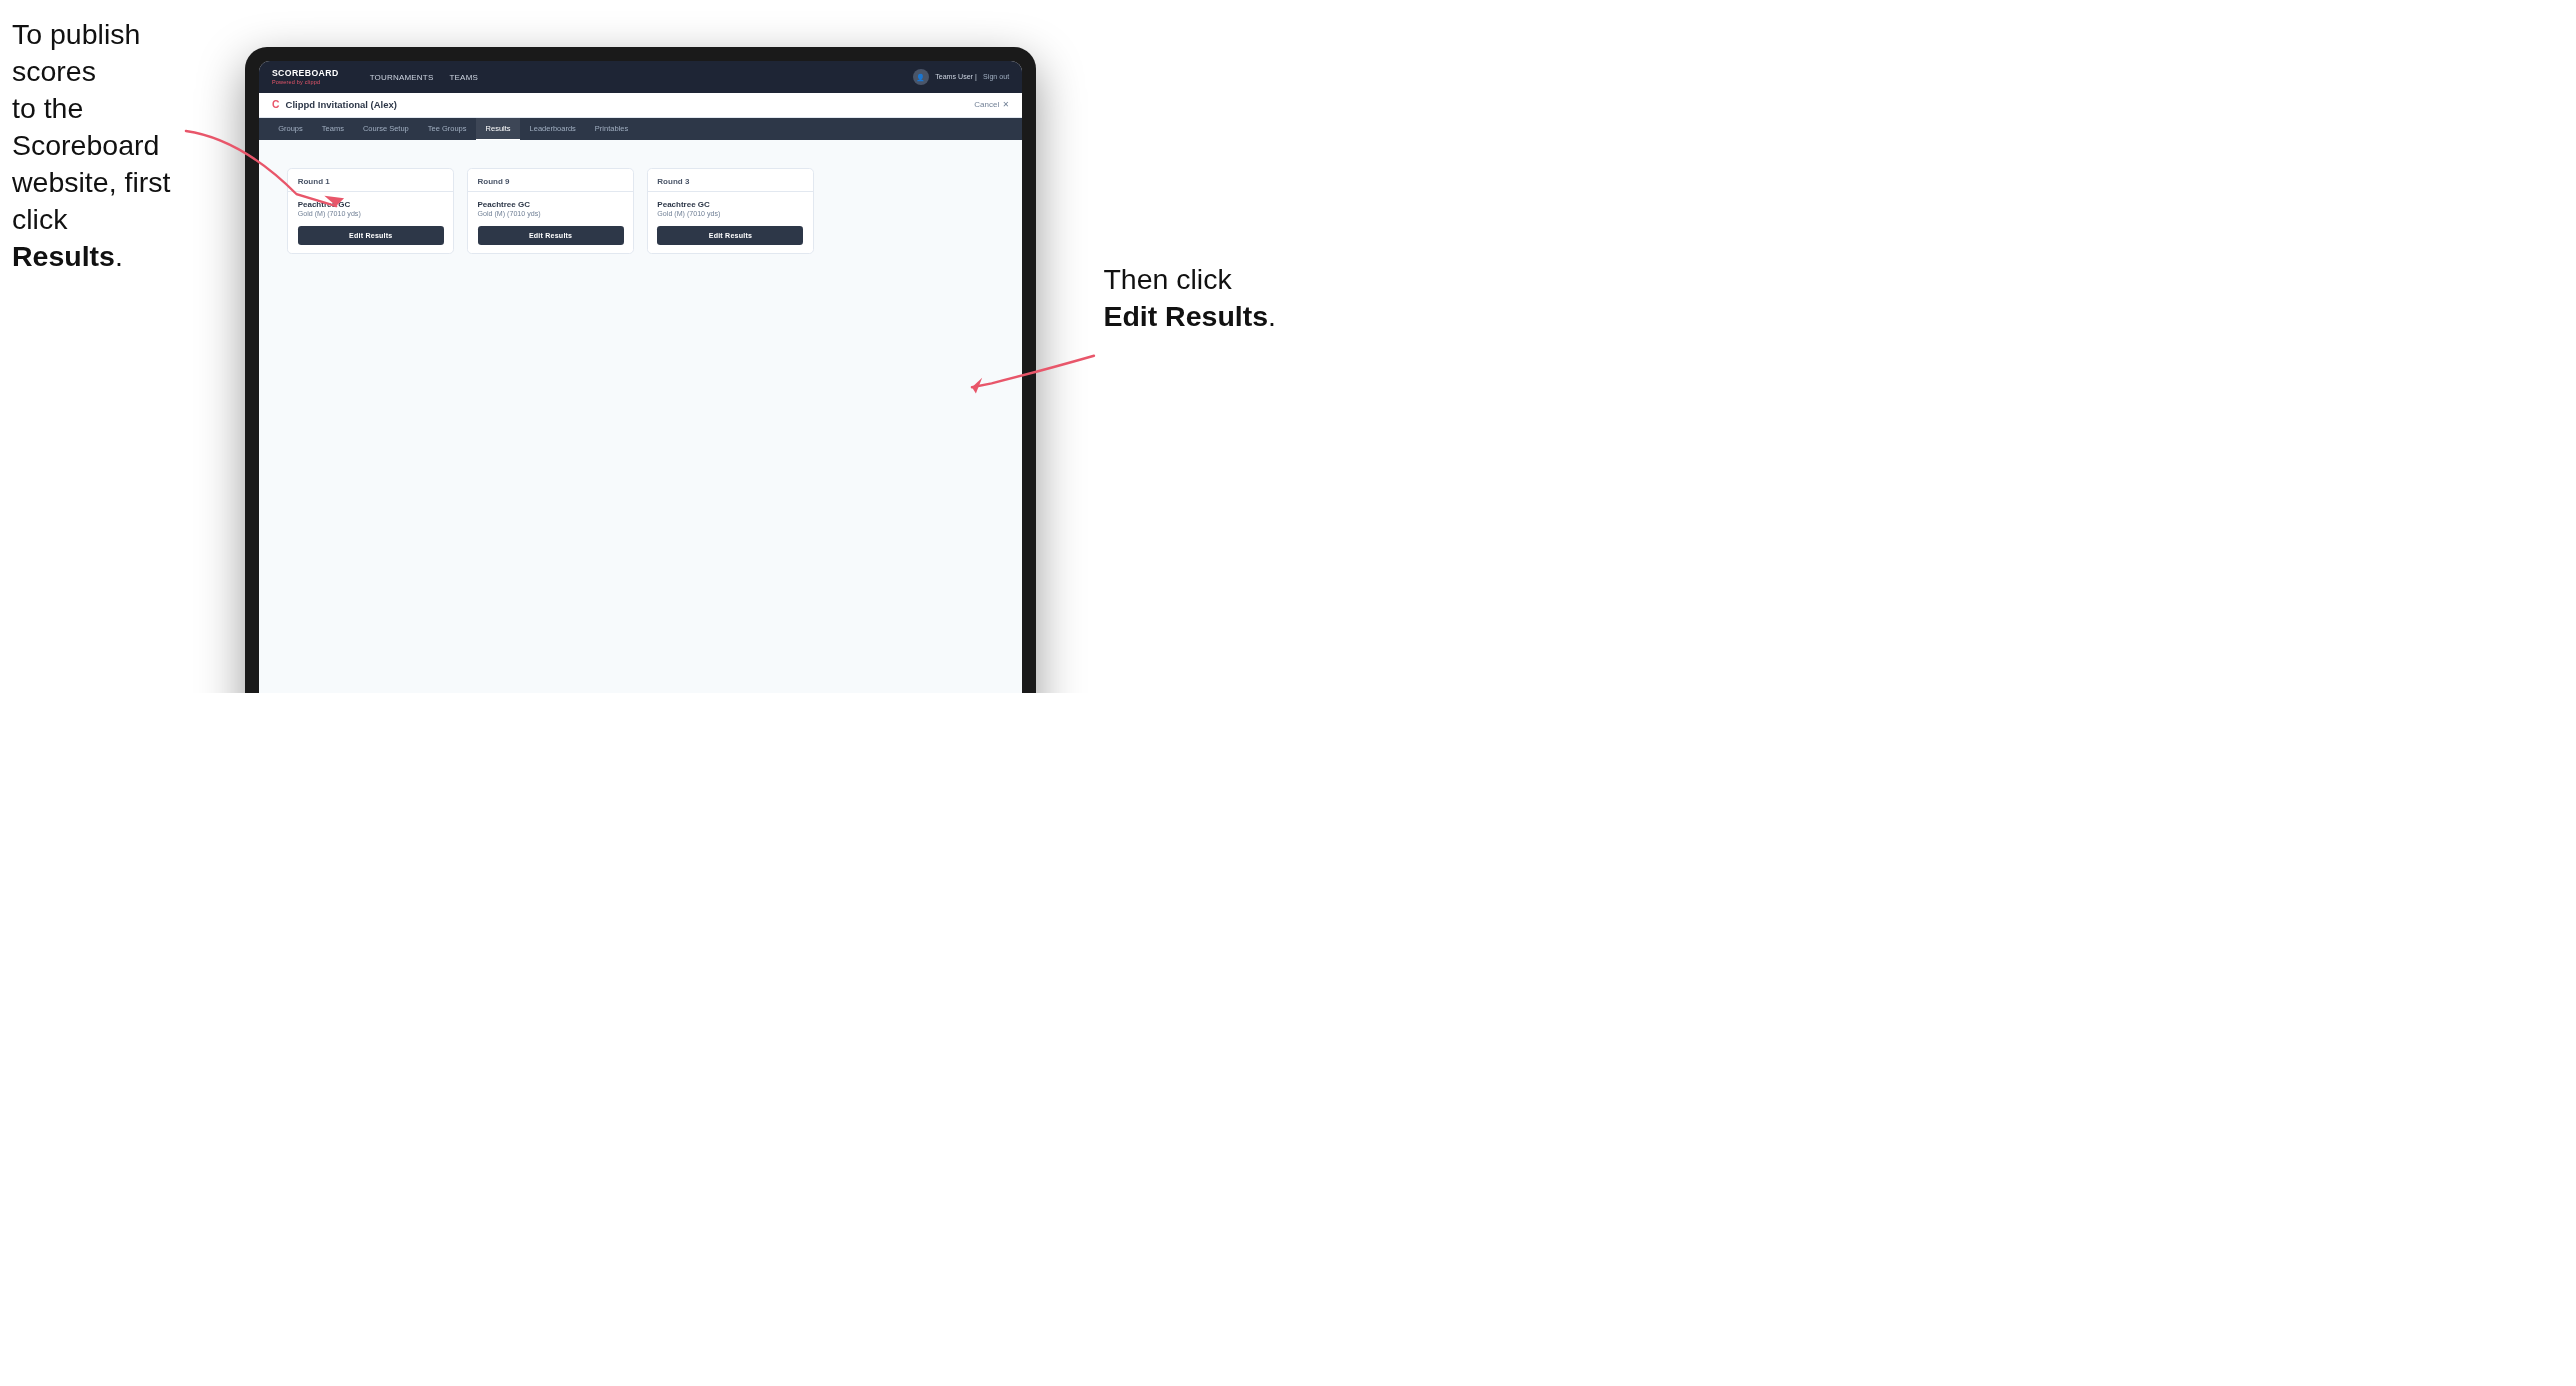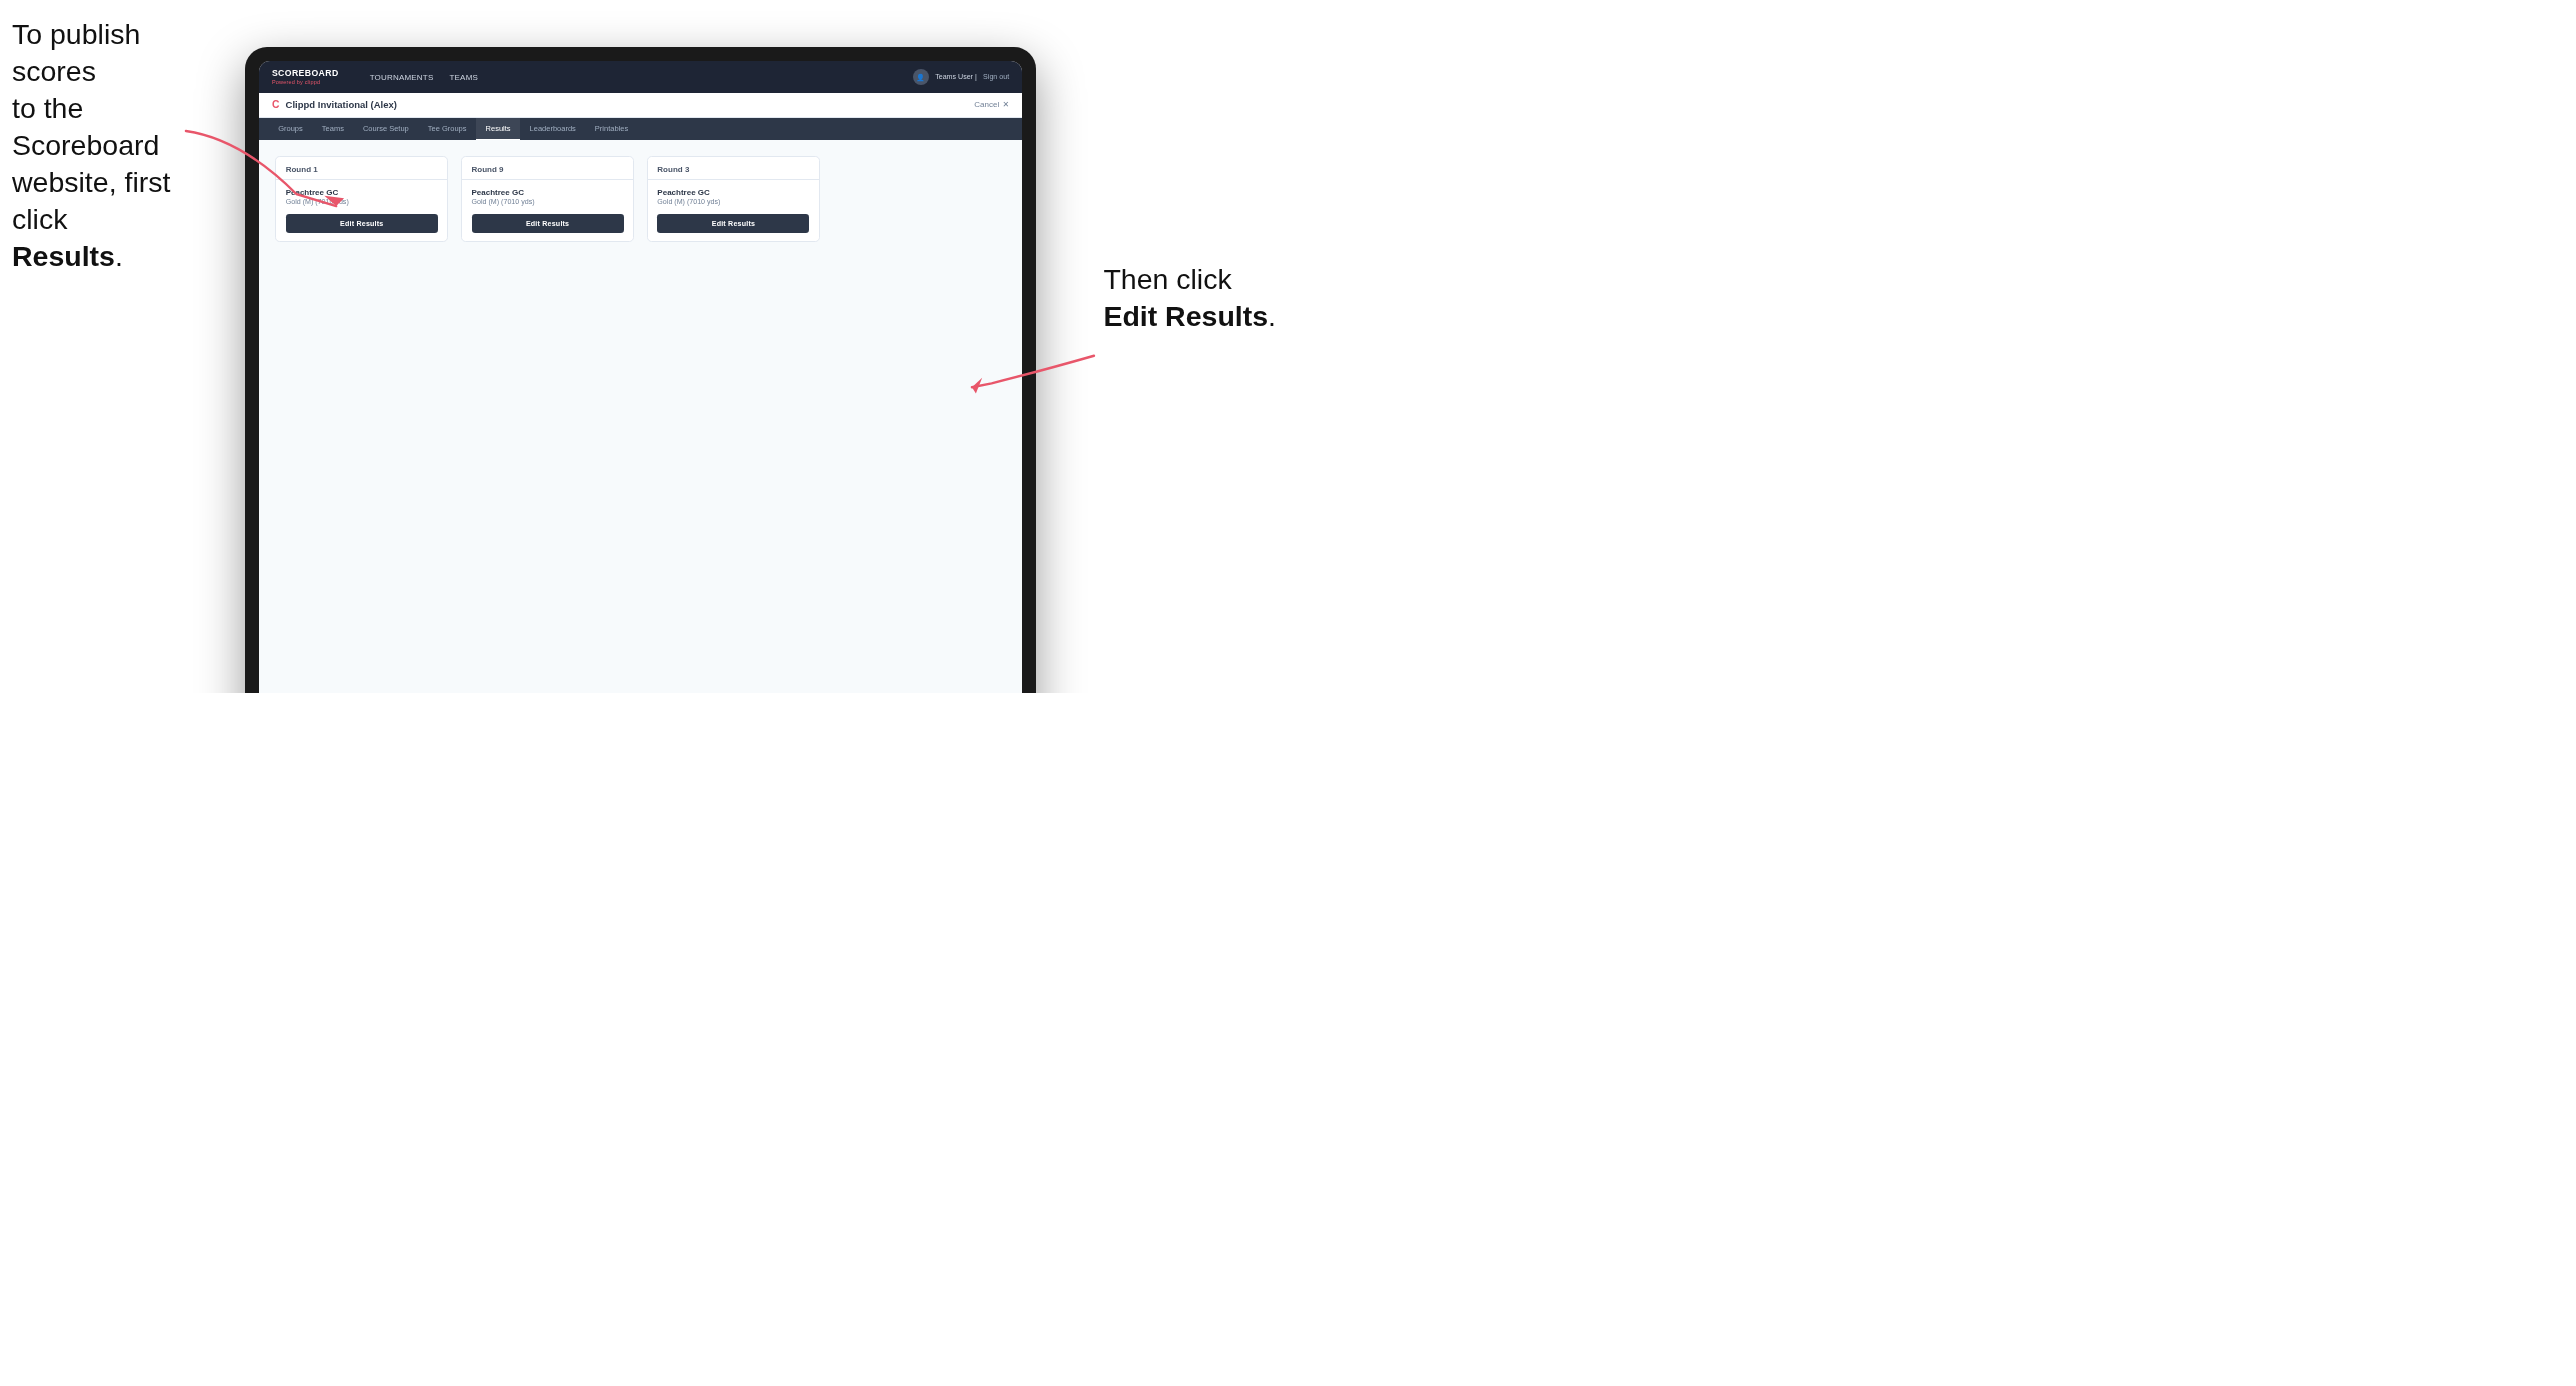--- a/index.html
+++ b/index.html
@@ -212,21 +212,21 @@
 
     .tab-item.active {
       color: white;
       border-bottom: 1.6px solid white;
       background: rgba(255,255,255,0.08);
     }
 
     
     .main-content {
       flex: 1;
-      padding: 16px;
+      padding: 28px;
       background: #f7fafc;
       overflow: auto;
     }
 
     .rounds-grid {
       display: grid;
       grid-template-columns: repeat(4, 1fr);
       gap: 12.7px;
     }
 

